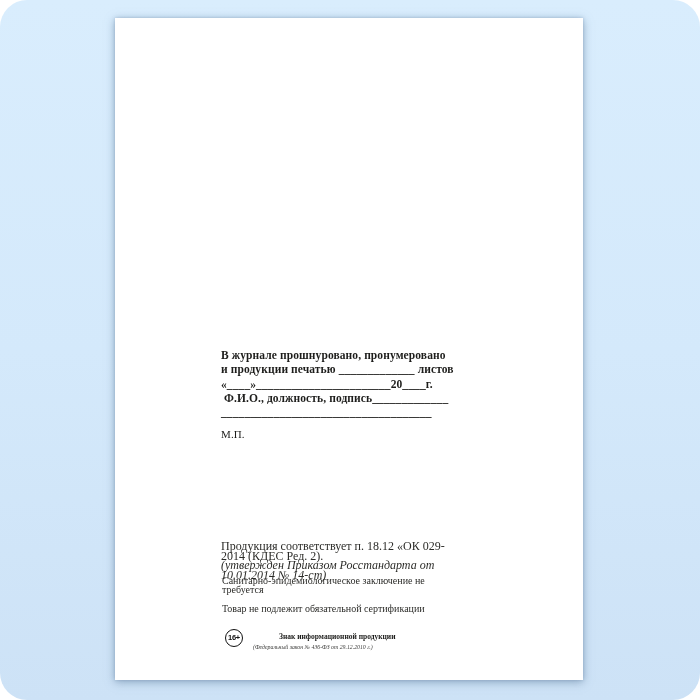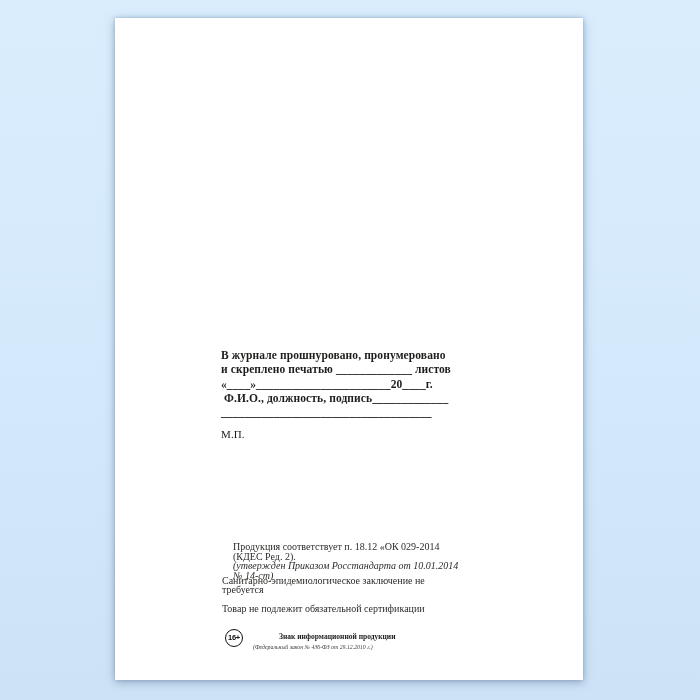--- a/index.html
+++ b/index.html
@@ -7,20 +7,21 @@
     padding: 0;
     width: 700px;
     height: 700px;
     overflow: hidden;
   }
   .stage {
     position: relative;
     width: 700px;
     height: 700px;
     background: linear-gradient(180deg, #d9edfd 0%, #d4e9fb 50%, #cde2f6 100%);
+    border-radius: 27px;
   }
   .sheet {
     position: absolute;
     left: 115px;
     top: 18px;
     width: 468px;
     height: 662px;
     background: #ffffff;
     box-shadow: 0 2px 9px rgba(96, 126, 158, 0.60),
                 0 0 3px  rgba(96, 126, 158, 0.35);
@@ -41,25 +42,25 @@
   .cert-line { white-space: pre; }
   .stamp {
     margin-top: 8px;
     padding-right: 8px;
     font-weight: normal;
     font-size: 11px;
   }
   
   .compliance {
     position: absolute;
-    left: 118px;
+    left: 106px;
     top: 524px;
     width: 230px;
     font-family: "Liberation Serif", "DejaVu Serif", serif;
-    font-size: 10px;
+    font-size: 12px;
     line-height: 9.6px;
     color: #2b2b28;
   }
   .compliance .italic { font-style: italic; }
   
   .claims {
     position: absolute;
     left: 107px;
     top: 558px;
     width: 240px;
@@ -111,21 +112,21 @@
   }
 </style>
 </head>
 <body>
 
 <div class="stage">
   <div class="sheet">
 
     <div class="cert-block">
       <div class="cert-line">В журнале прошнуровано, пронумеровано</div>
-      <div class="cert-line">и скреплено печатью _____________ листов</div>
+      <div class="cert-line">и продукции печатью _____________ листов</div>
       <div class="cert-line">«____»_______________________20____г.</div>
       <div class="cert-line"> Ф.И.О., должность, подпись_____________</div>
       <div class="cert-line">____________________________________</div>
       <div class="stamp">М.П.</div>
     </div>
 
     <div class="compliance">
       <div>Продукция соответствует п. 18.12 «ОК 029-2014 (КДЕС Ред. 2).</div>
       <div class="italic">(утвержден Приказом Росстандарта от 10.01.2014 № 14-ст)</div>
     </div>

